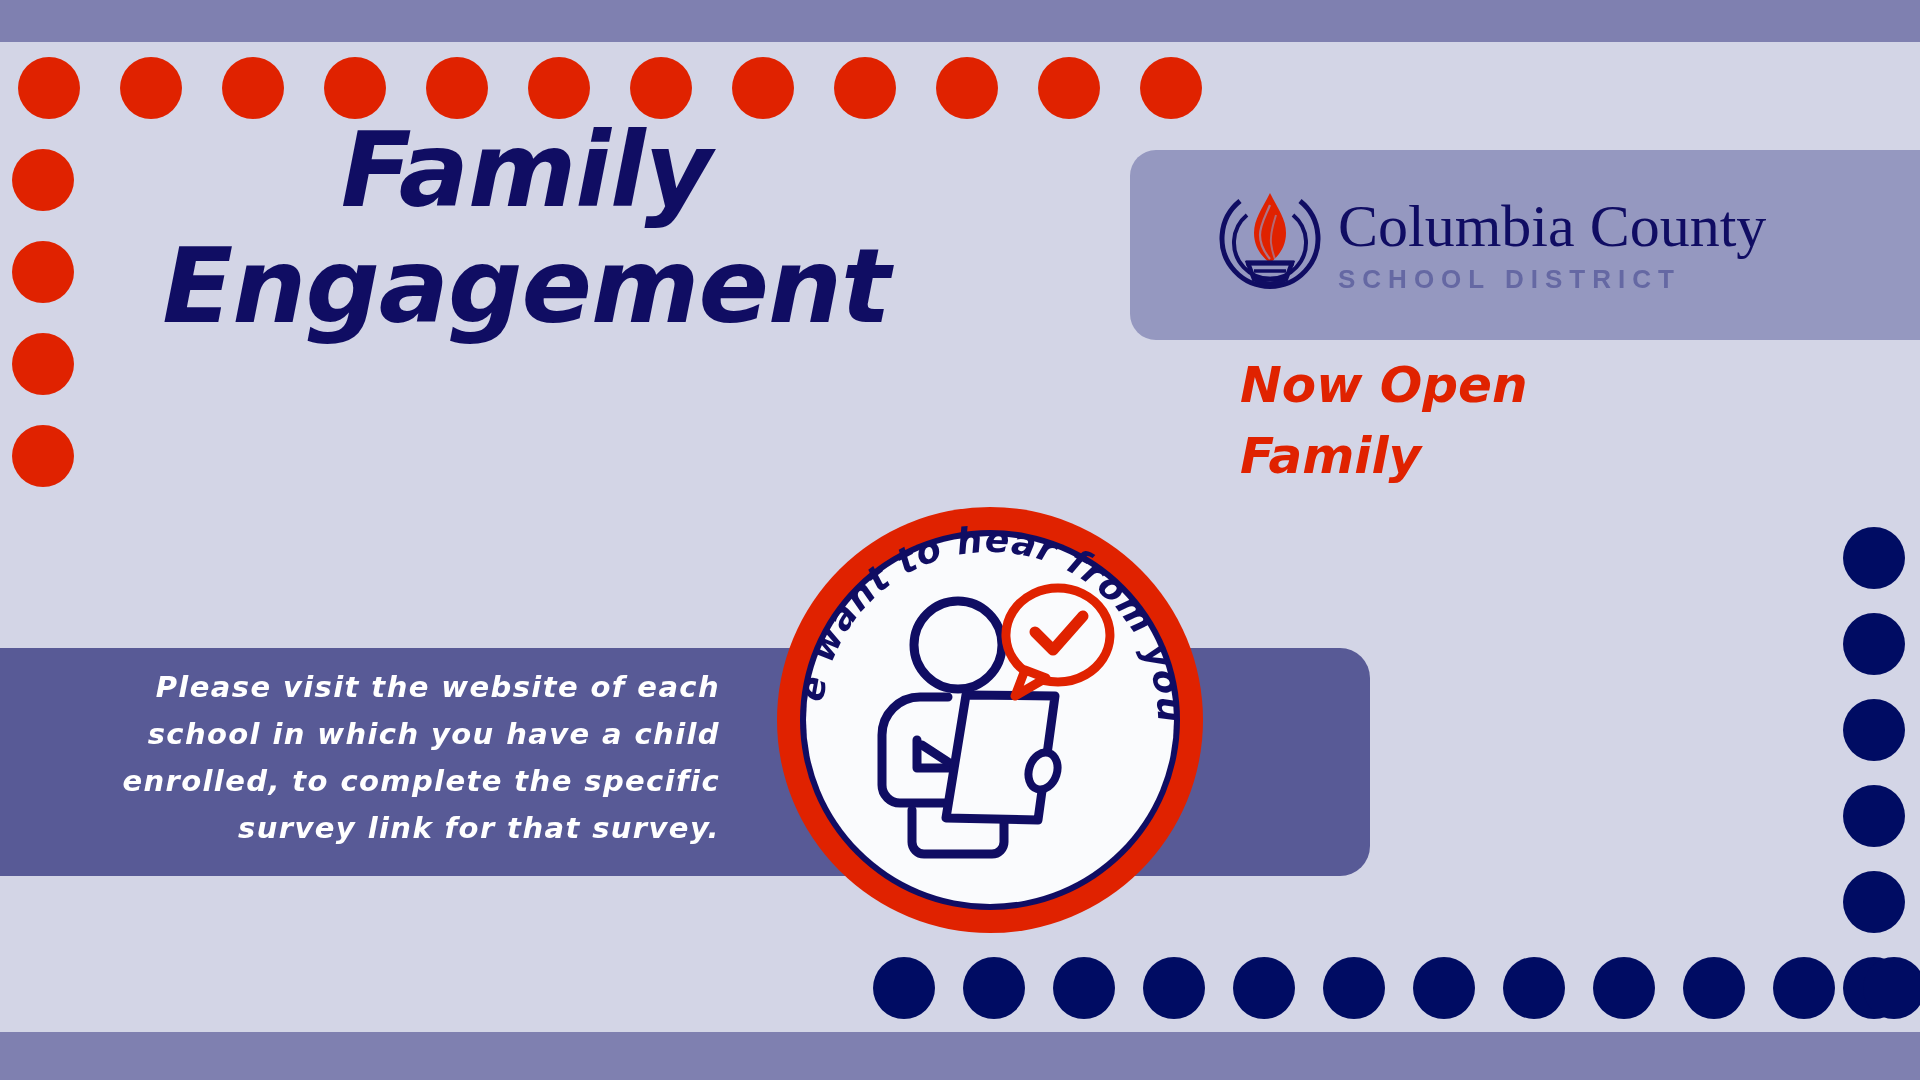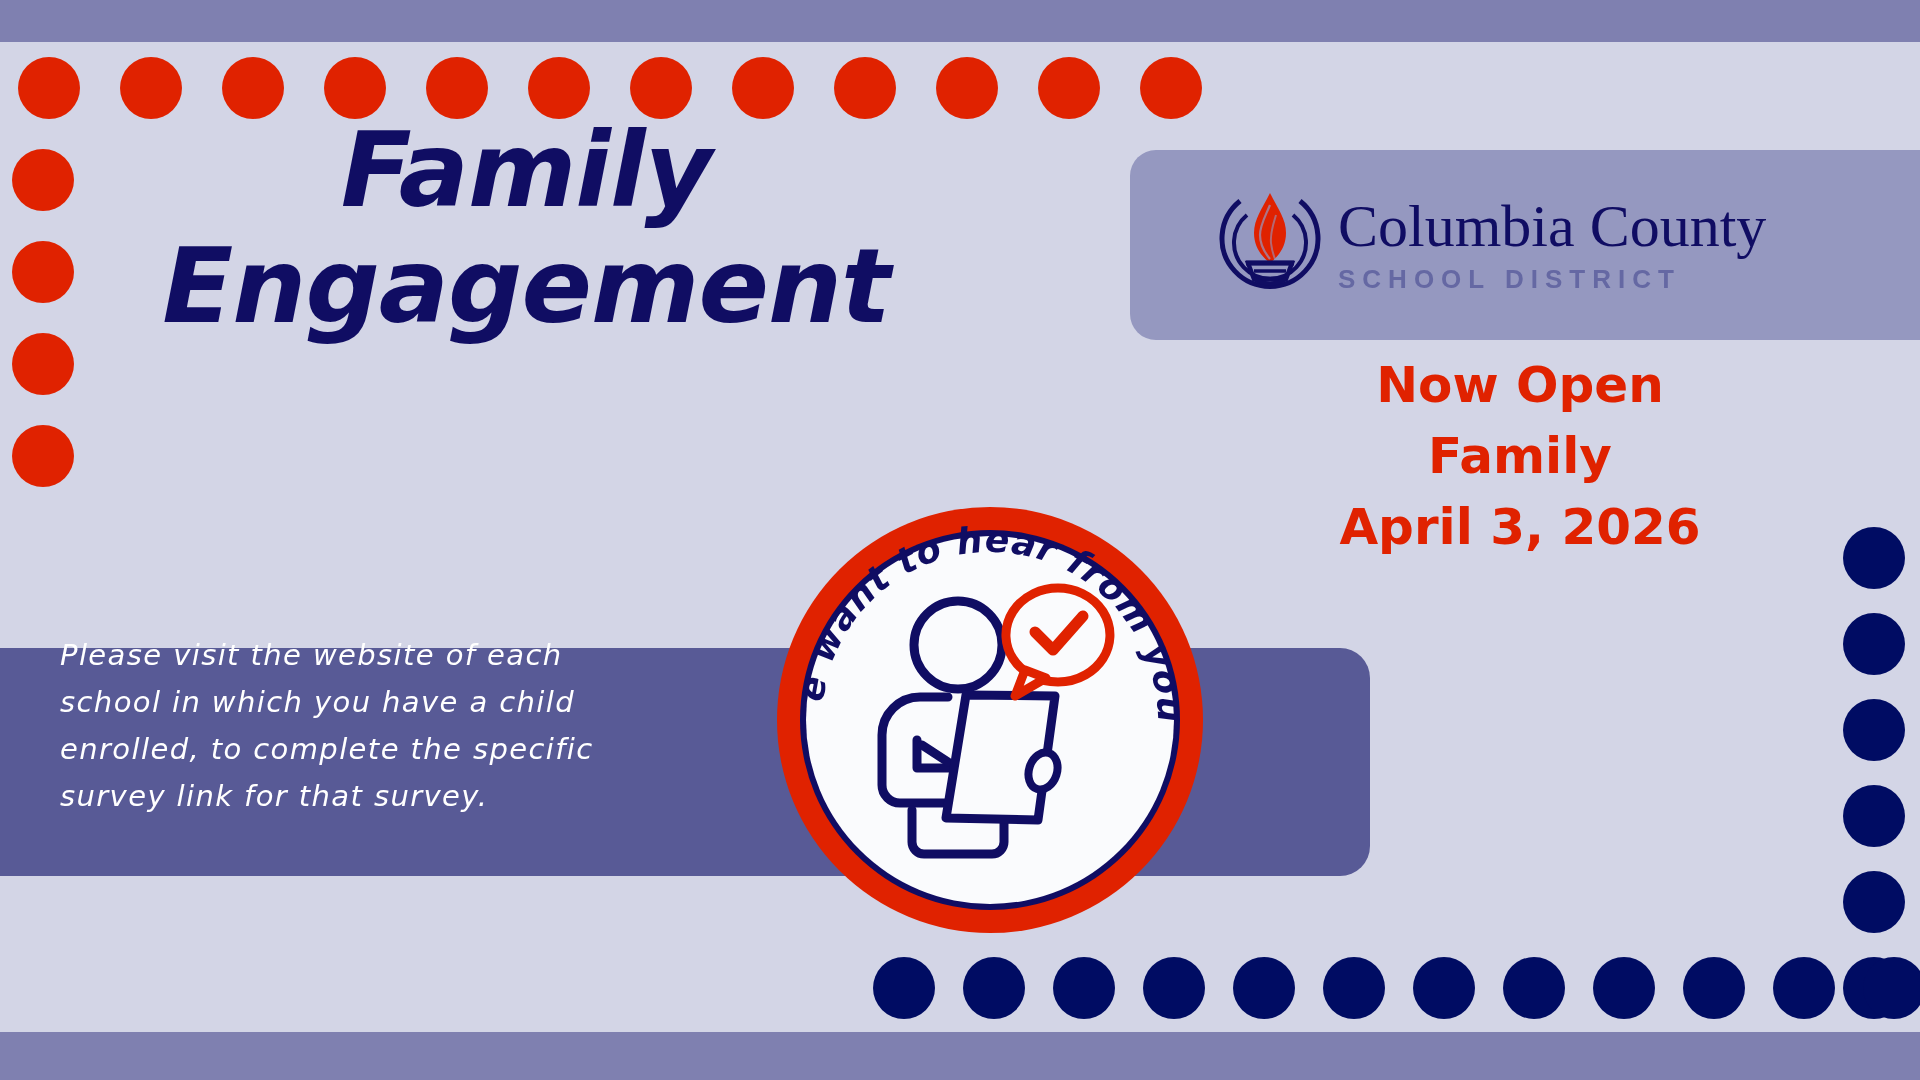--- a/index.html
+++ b/index.html
@@ -89,48 +89,49 @@
     margin-top: 8px;
     white-space: nowrap;
   }
 
   
   #date-block {
     position: absolute;
     left: 1240px;
     top: 350px;
     width: 560px;
-    text-align: center;
+    text-align: left;
     color: #e02200;
     font-family: "DejaVu Sans", sans-serif;
     font-weight: 700;
+    font-style: italic;
     font-size: 50px;
     line-height: 1.42;
   }
   #date-block .dline { display: block; white-space: nowrap; }
 
   
   #instruction-bar {
     position: absolute;
     left: -12px;
     top: 648px;
     width: 1382px;
     height: 228px;
     background: #585a96;
     border-radius: 0 30px 30px 0;
   }
   #instruction-text {
     position: absolute;
     left: 60px;
-    top: 632px;
+    top: 664px;
     width: 660px;
-    text-align: left;
+    text-align: right;
     color: #ffffff;
     font-family: "DejaVu Sans", sans-serif;
-    font-weight: 400;
+    font-weight: 700;
     font-style: italic;
     font-size: 29px;
     line-height: 1.62;
     letter-spacing: 1.4px;
   }
   #instruction-text .iline { display: block; }
 
   
   #badge {
     position: absolute;
@@ -176,21 +177,20 @@
     </svg>
     <div id="logo-text">
       <div id="logo-name">Columbia County</div>
       <div id="logo-sub">SCHOOL DISTRICT</div>
     </div>
   </div>
 
   <div id="date-block">
     <span class="dline">Now Open</span>
     <span class="dline">Family</span>
-    <span class="dline">April 3, 2026</span>
   </div>
 
   <div id="instruction-bar"></div>
   <div id="instruction-text">
     <span class="iline">Please visit the website of each</span>
     <span class="iline">school in which you have a child</span>
     <span class="iline">enrolled, to complete the specific</span>
     <span class="iline">survey link for that survey.</span>
   </div>
 

